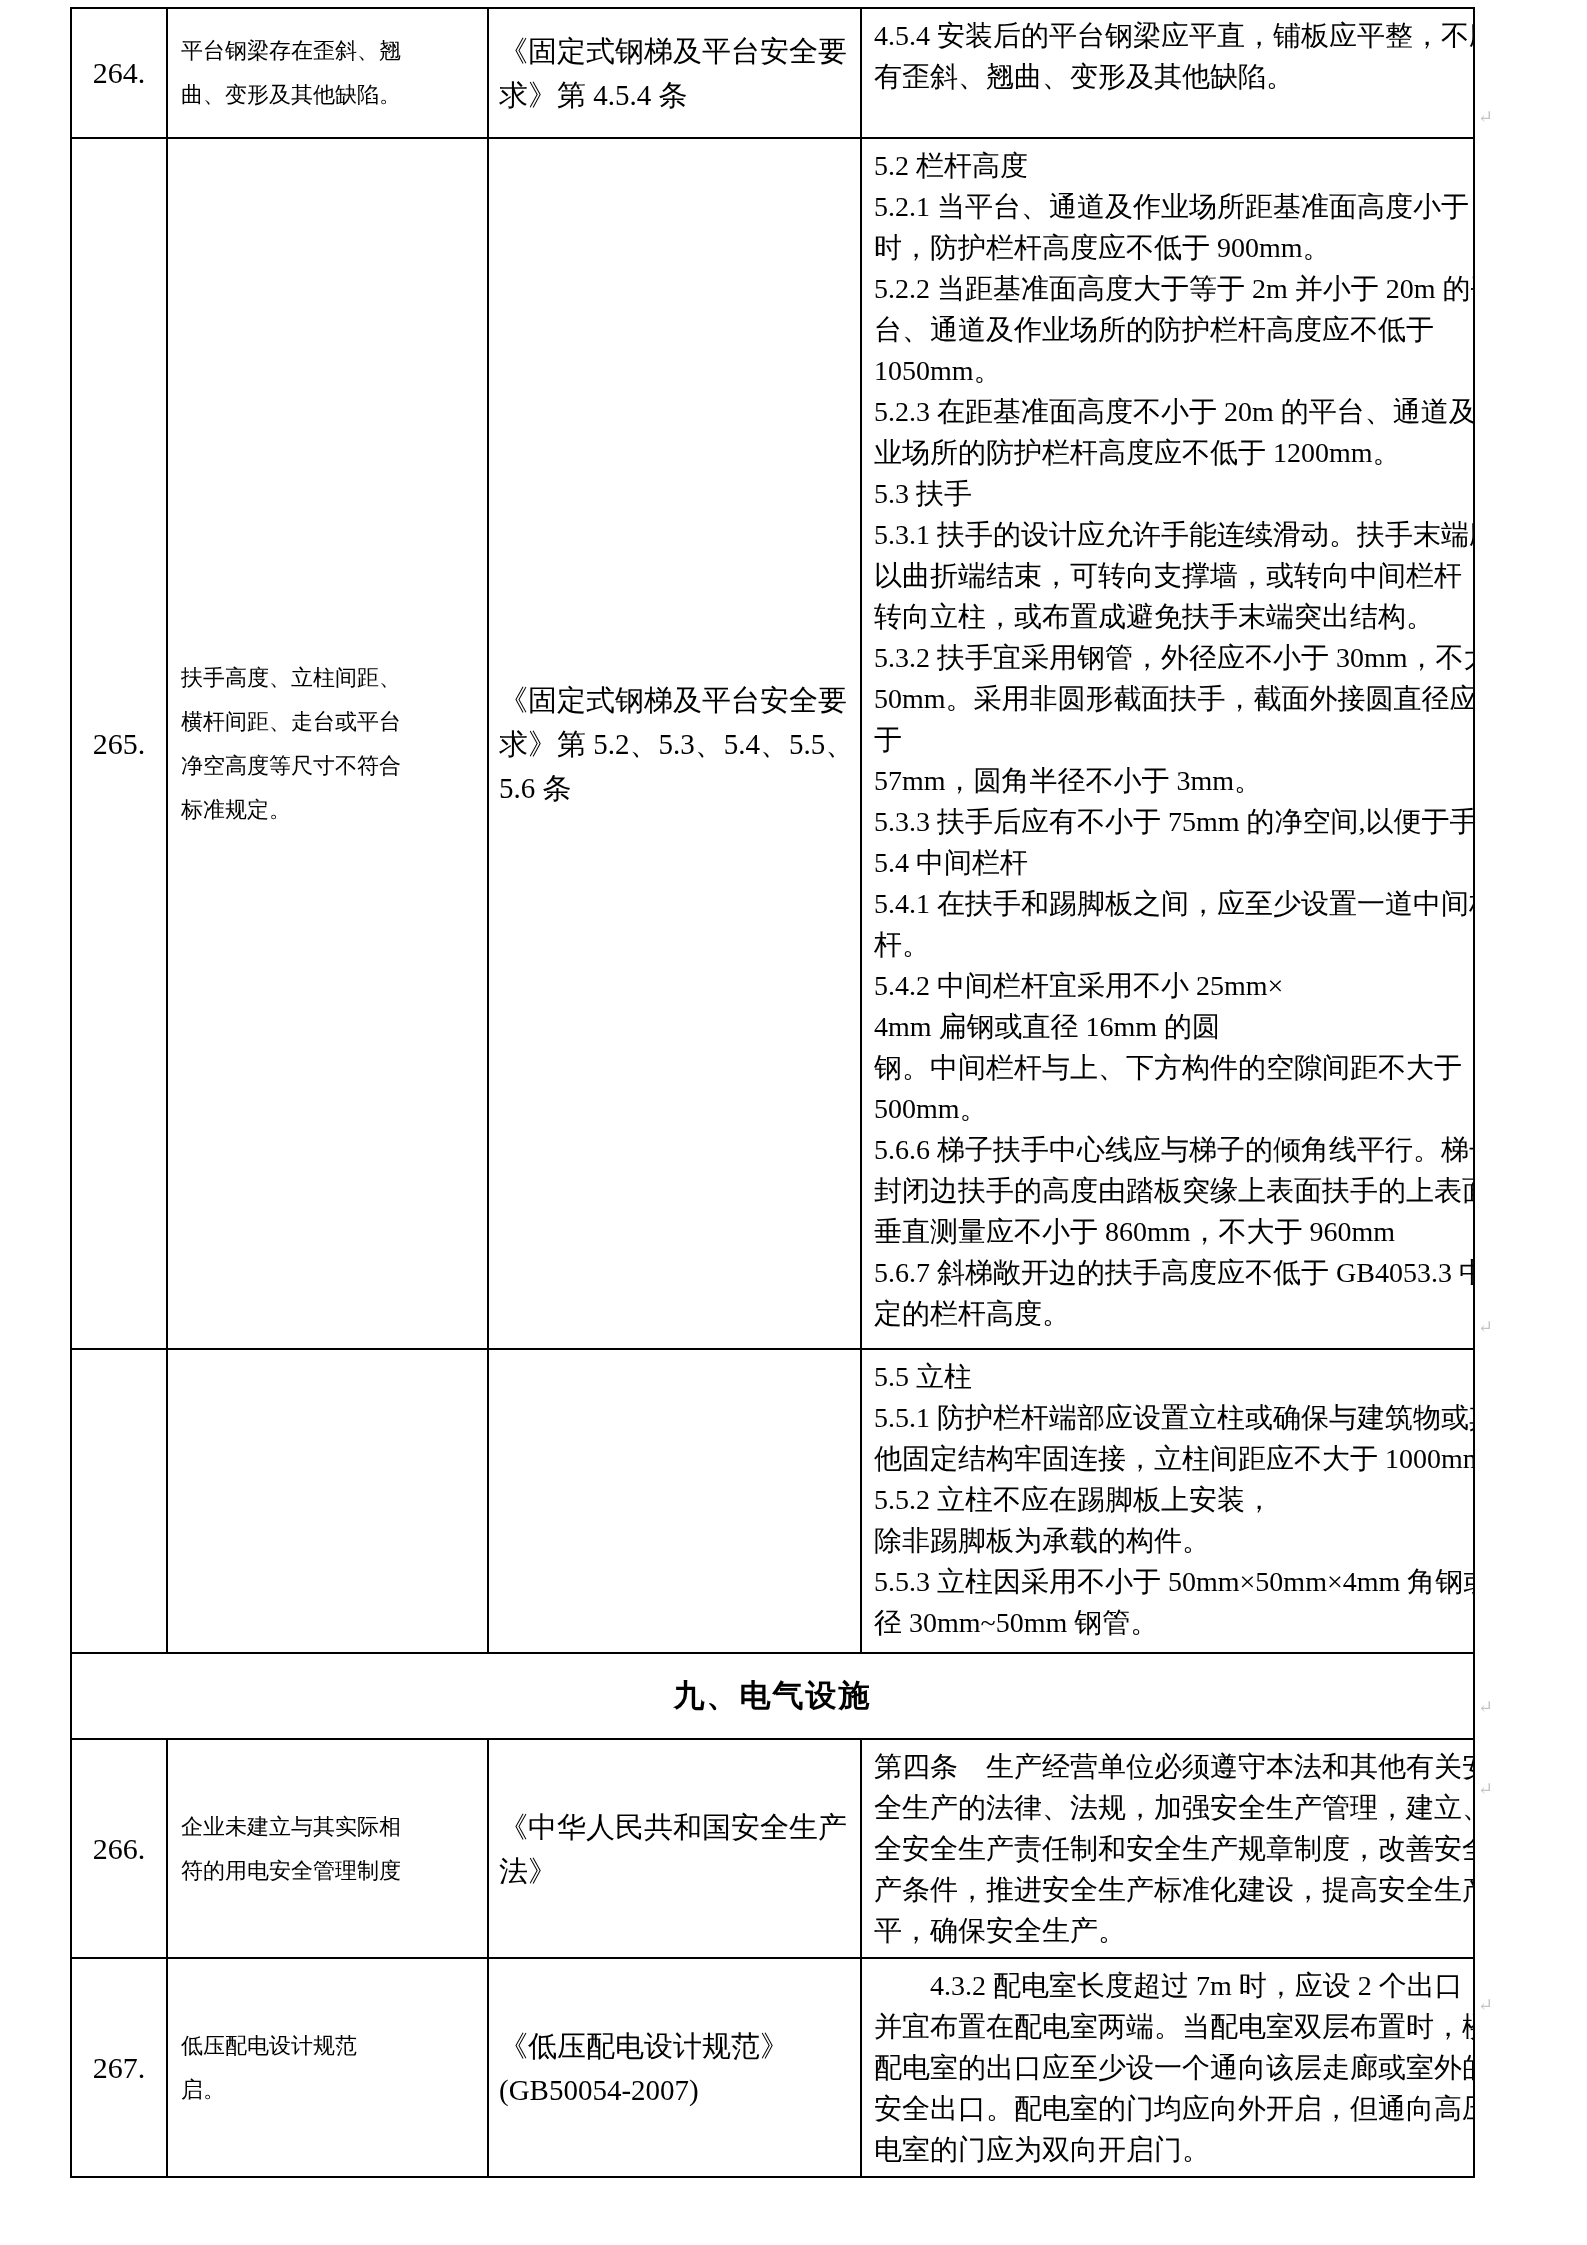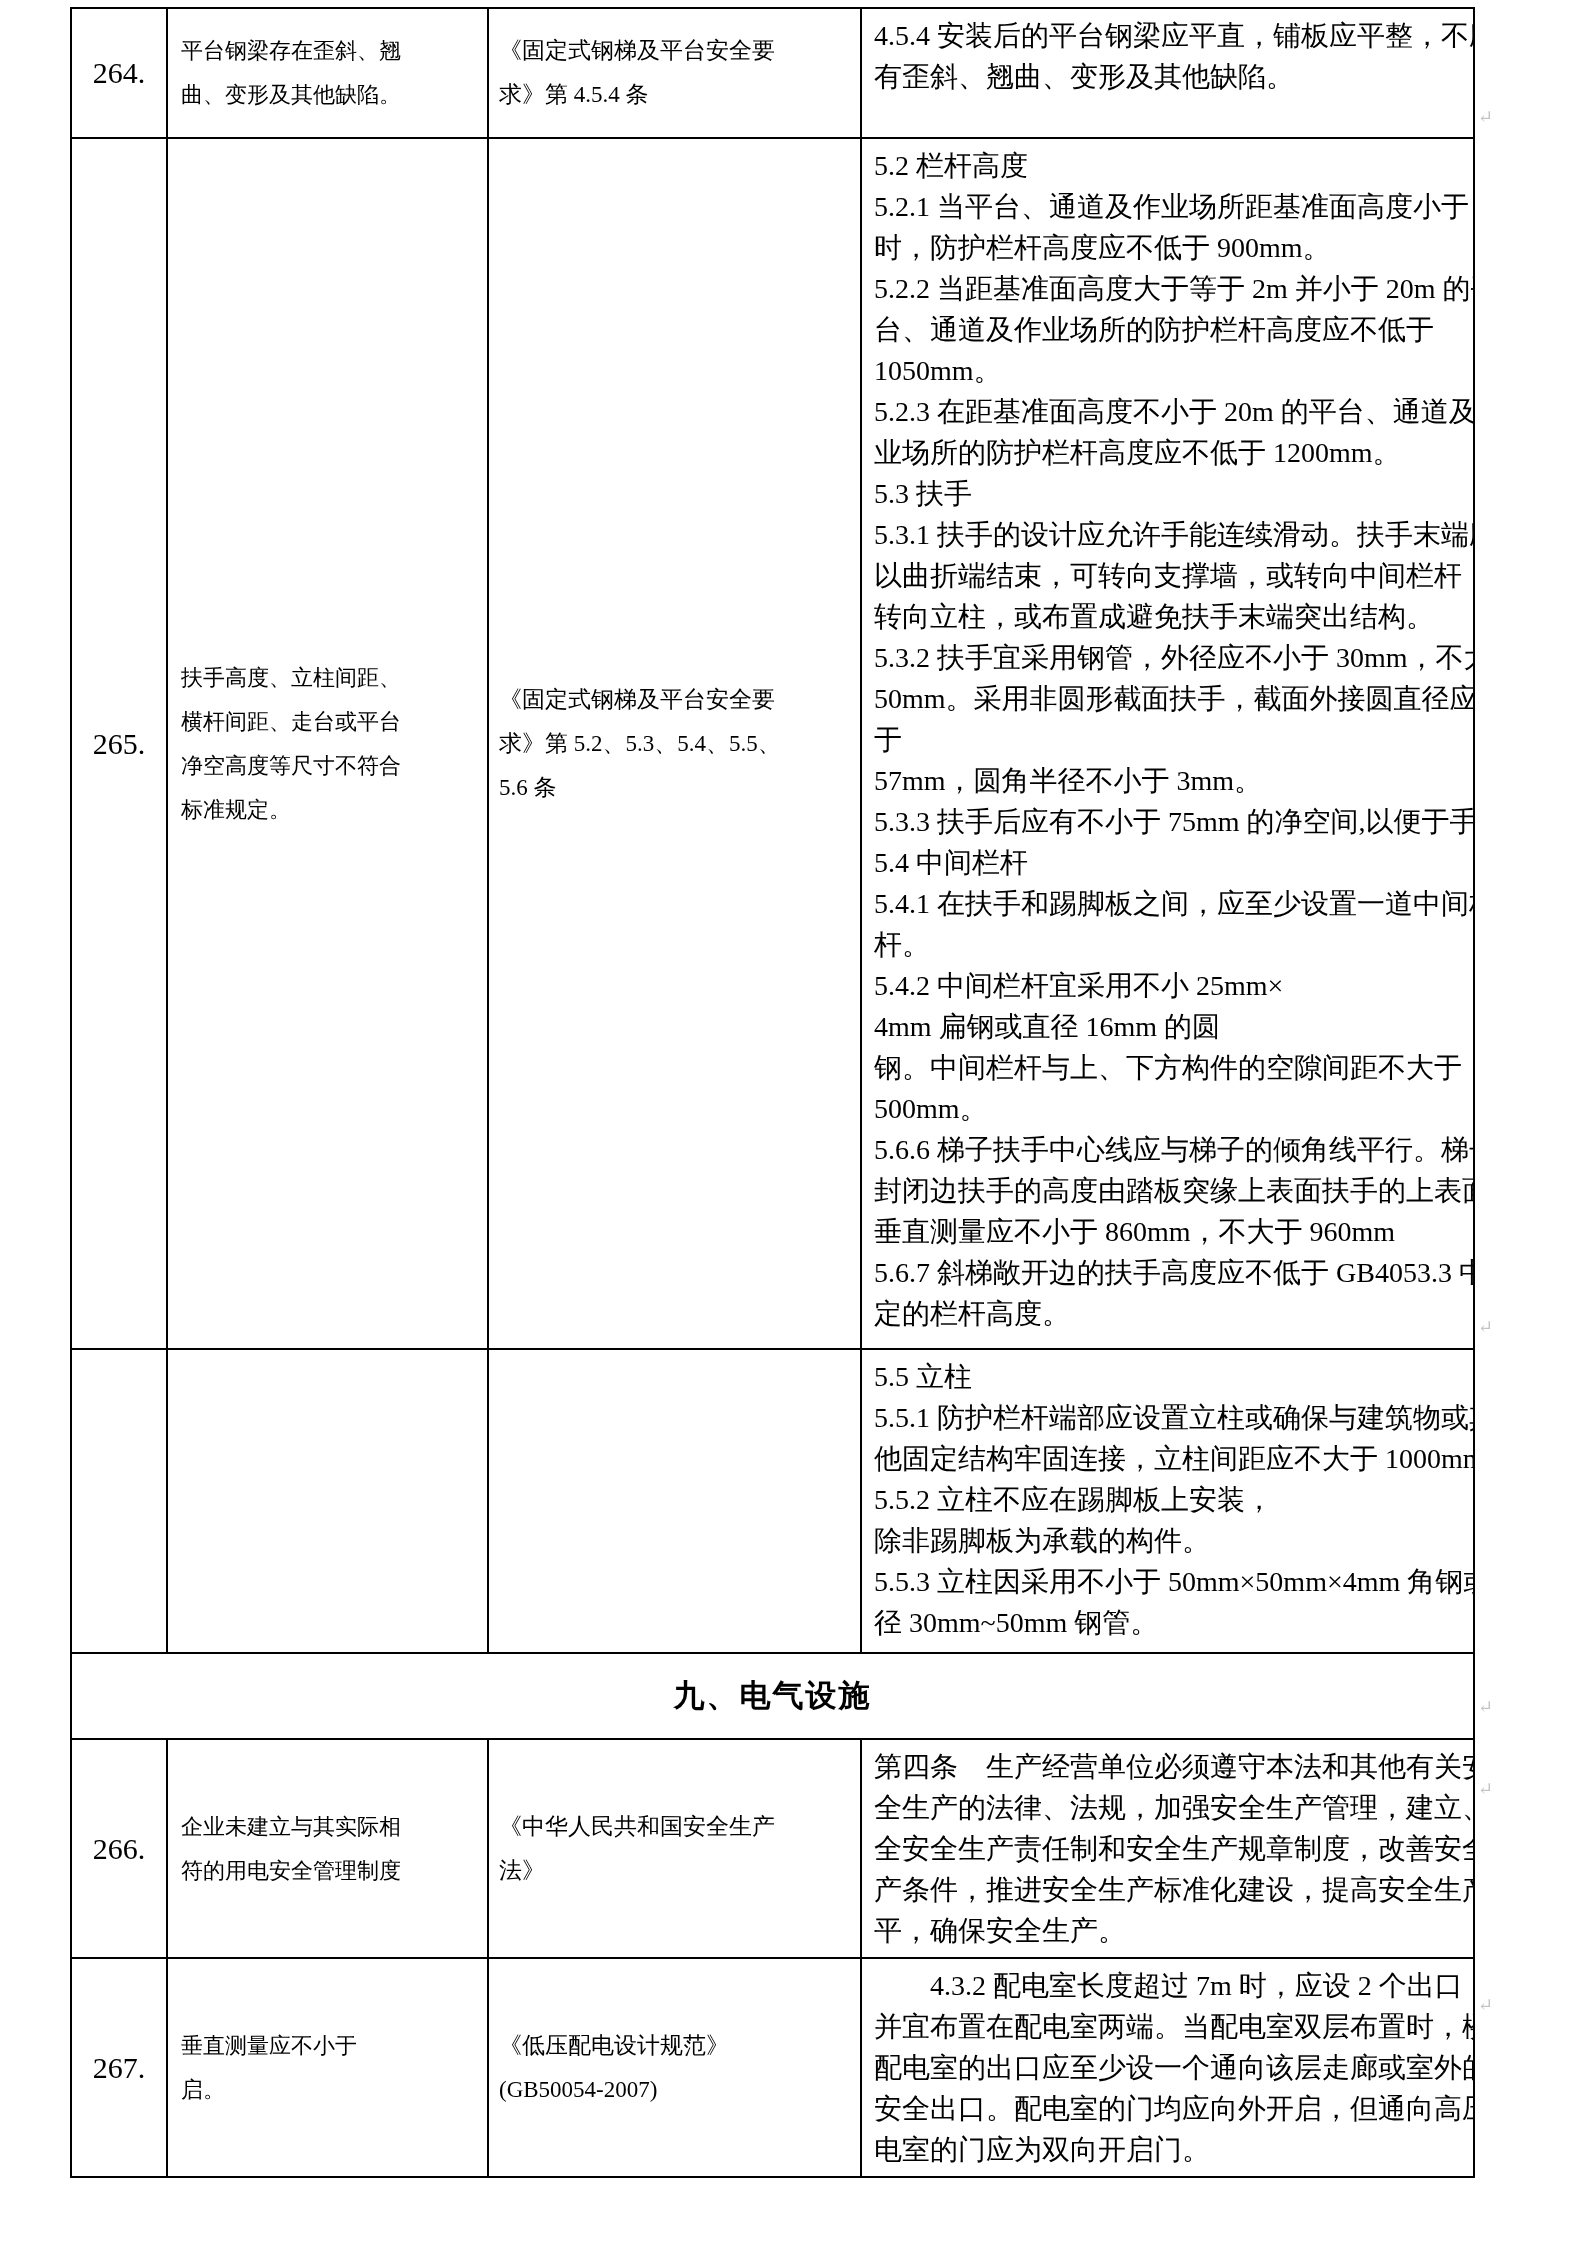--- a/index.html
+++ b/index.html
@@ -48,21 +48,21 @@
   }
   td.problem-cell .cell-text {
     font-size: 22px;
     line-height: 44px;
     padding: 16px 13px;
   }
   td.basis-cell {
     vertical-align: middle;
   }
   td.basis-cell .cell-text {
-    font-size: 23px;
+    font-size: 29px;
     line-height: 44px;
     padding: 20px 10px;
   }
   td.req-cell {
     vertical-align: top;
   }
   td.req-cell .cell-text {
     font-size: 28px;
     line-height: 41px;
     padding: 6px 12px;
@@ -209,21 +209,21 @@
 产条件，推进安全生产标准化建设，提高安全生产水
 平，确保安全生产。</div>
       </td>
     </tr>
 
     <tr style="height:216px">
       <td class="num-cell">
         <div class="cell-text">267.</div>
       </td>
       <td class="problem-cell">
-        <div class="cell-text">垂直测量应不小于
+        <div class="cell-text">低压配电设计规范
 启。</div>
       </td>
       <td class="basis-cell">
         <div class="cell-text">《低压配电设计规范》
 (GB50054-2007)</div>
       </td>
       <td class="req-cell">
         <div class="cell-text">　　4.3.2 配电室长度超过 7m 时，应设 2 个出口，
 并宜布置在配电室两端。当配电室双层布置时，楼上
 配电室的出口应至少设一个通向该层走廊或室外的

